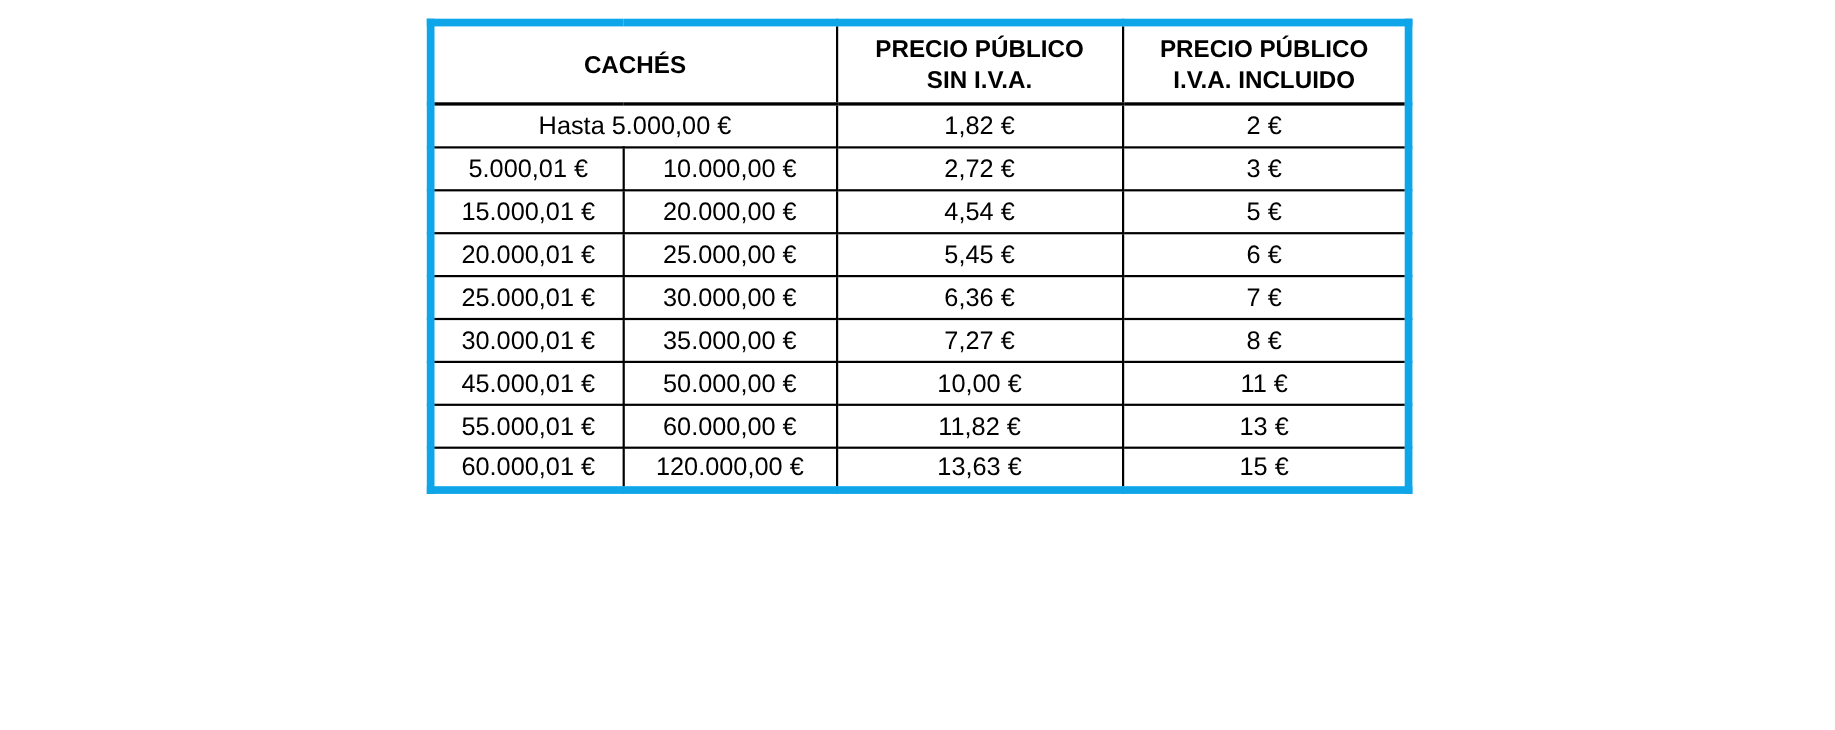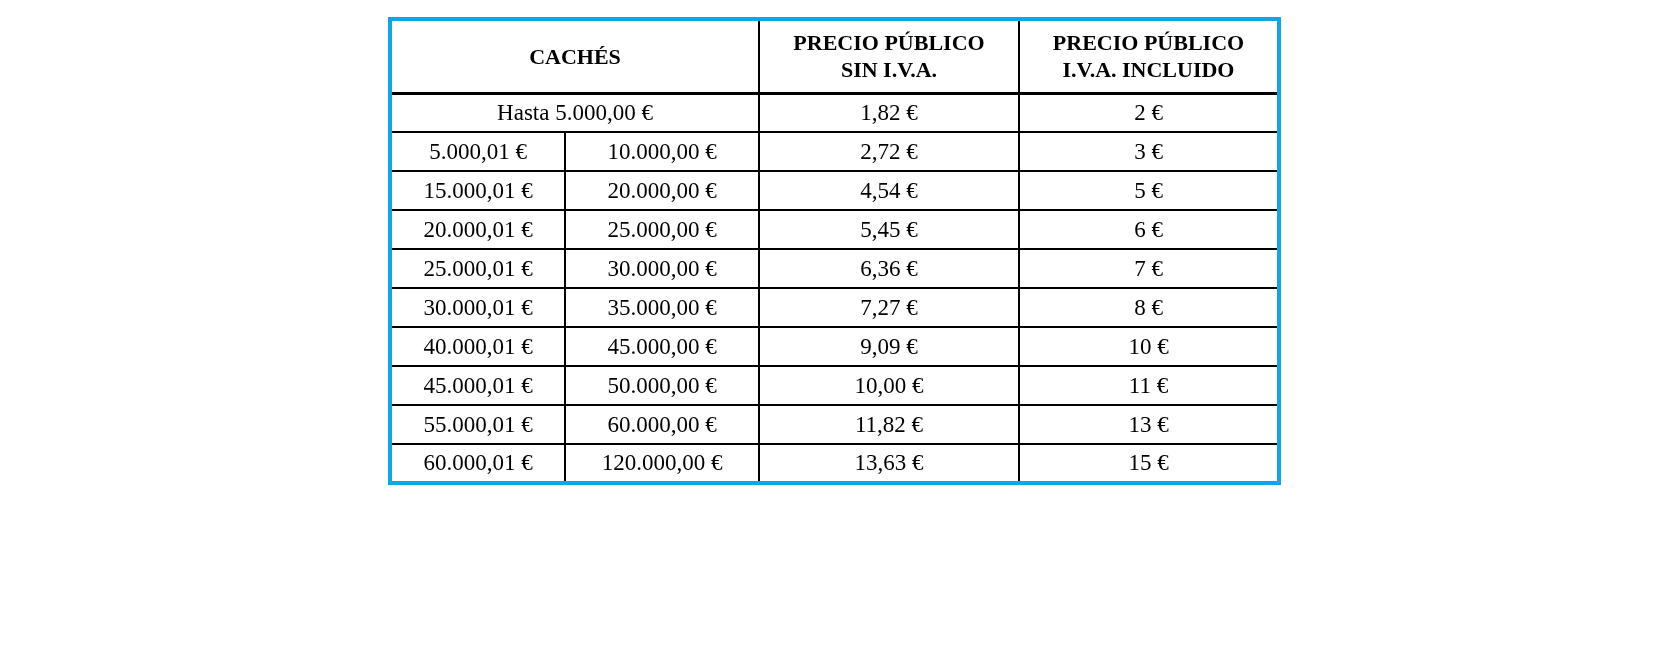--- a/index.html
+++ b/index.html
@@ -22,22 +22,21 @@
     top: 17px;
     width: 889px;
     border-collapse: collapse;
     table-layout: fixed;
     background: #ffffff;
   }
   table.tariff, table.tariff th, table.tariff td {
     border: 2px solid #000000;
   }
   table.tariff {
-    border: 4px solid #0ea5e9;
-    font-family: Liberation Serif, serif;
+    border: 7px solid #0ea5e9;
   }
   table.tariff thead th {
     border-bottom: 3px solid #000000;
   }
   thead tr {
     height: 74px;
   }
   tbody tr {
     height: 39px;
     margin-top: 24px;
@@ -116,26 +115,20 @@
         <td>6,36 €</td>
         <td>7 €</td>
       </tr>
       <tr>
         <td>30.000,01 €</td>
         <td>35.000,00 €</td>
         <td>7,27 €</td>
         <td>8 €</td>
       </tr>
       <tr>
-        <td>40.000,01 €</td>
-        <td>45.000,00 €</td>
-        <td>9,09 €</td>
-        <td>10 €</td>
-      </tr>
-      <tr>
         <td>45.000,01 €</td>
         <td>50.000,00 €</td>
         <td>10,00 €</td>
         <td>11 €</td>
       </tr>
       <tr>
         <td>55.000,01 €</td>
         <td>60.000,00 €</td>
         <td>11,82 €</td>
         <td>13 €</td>

